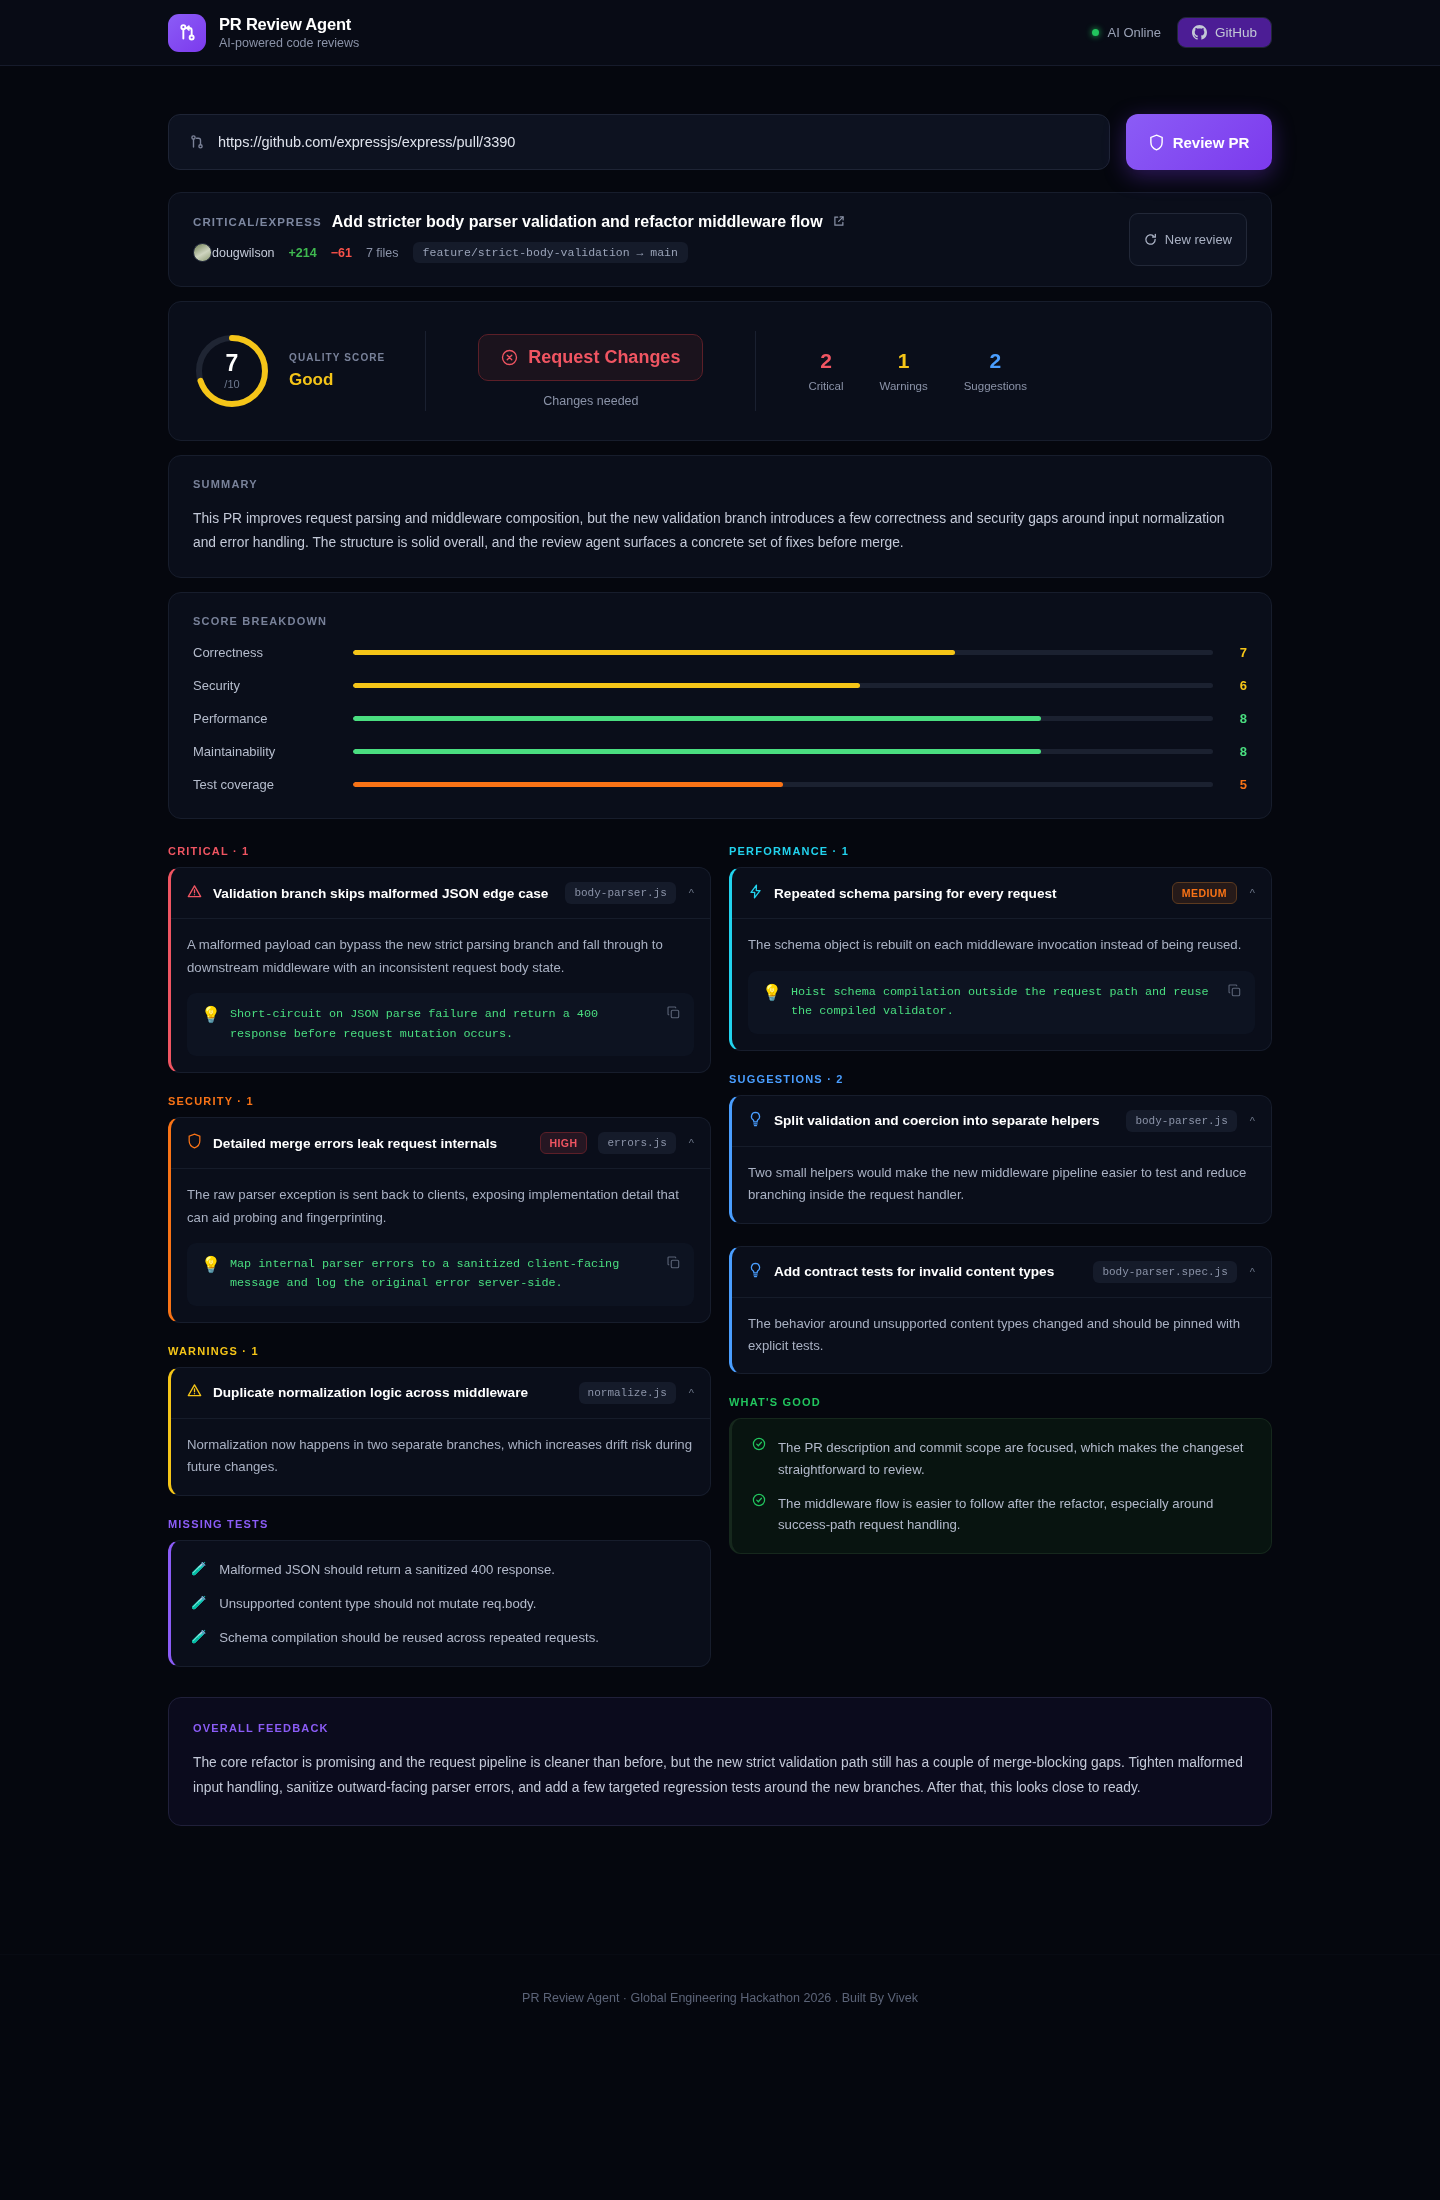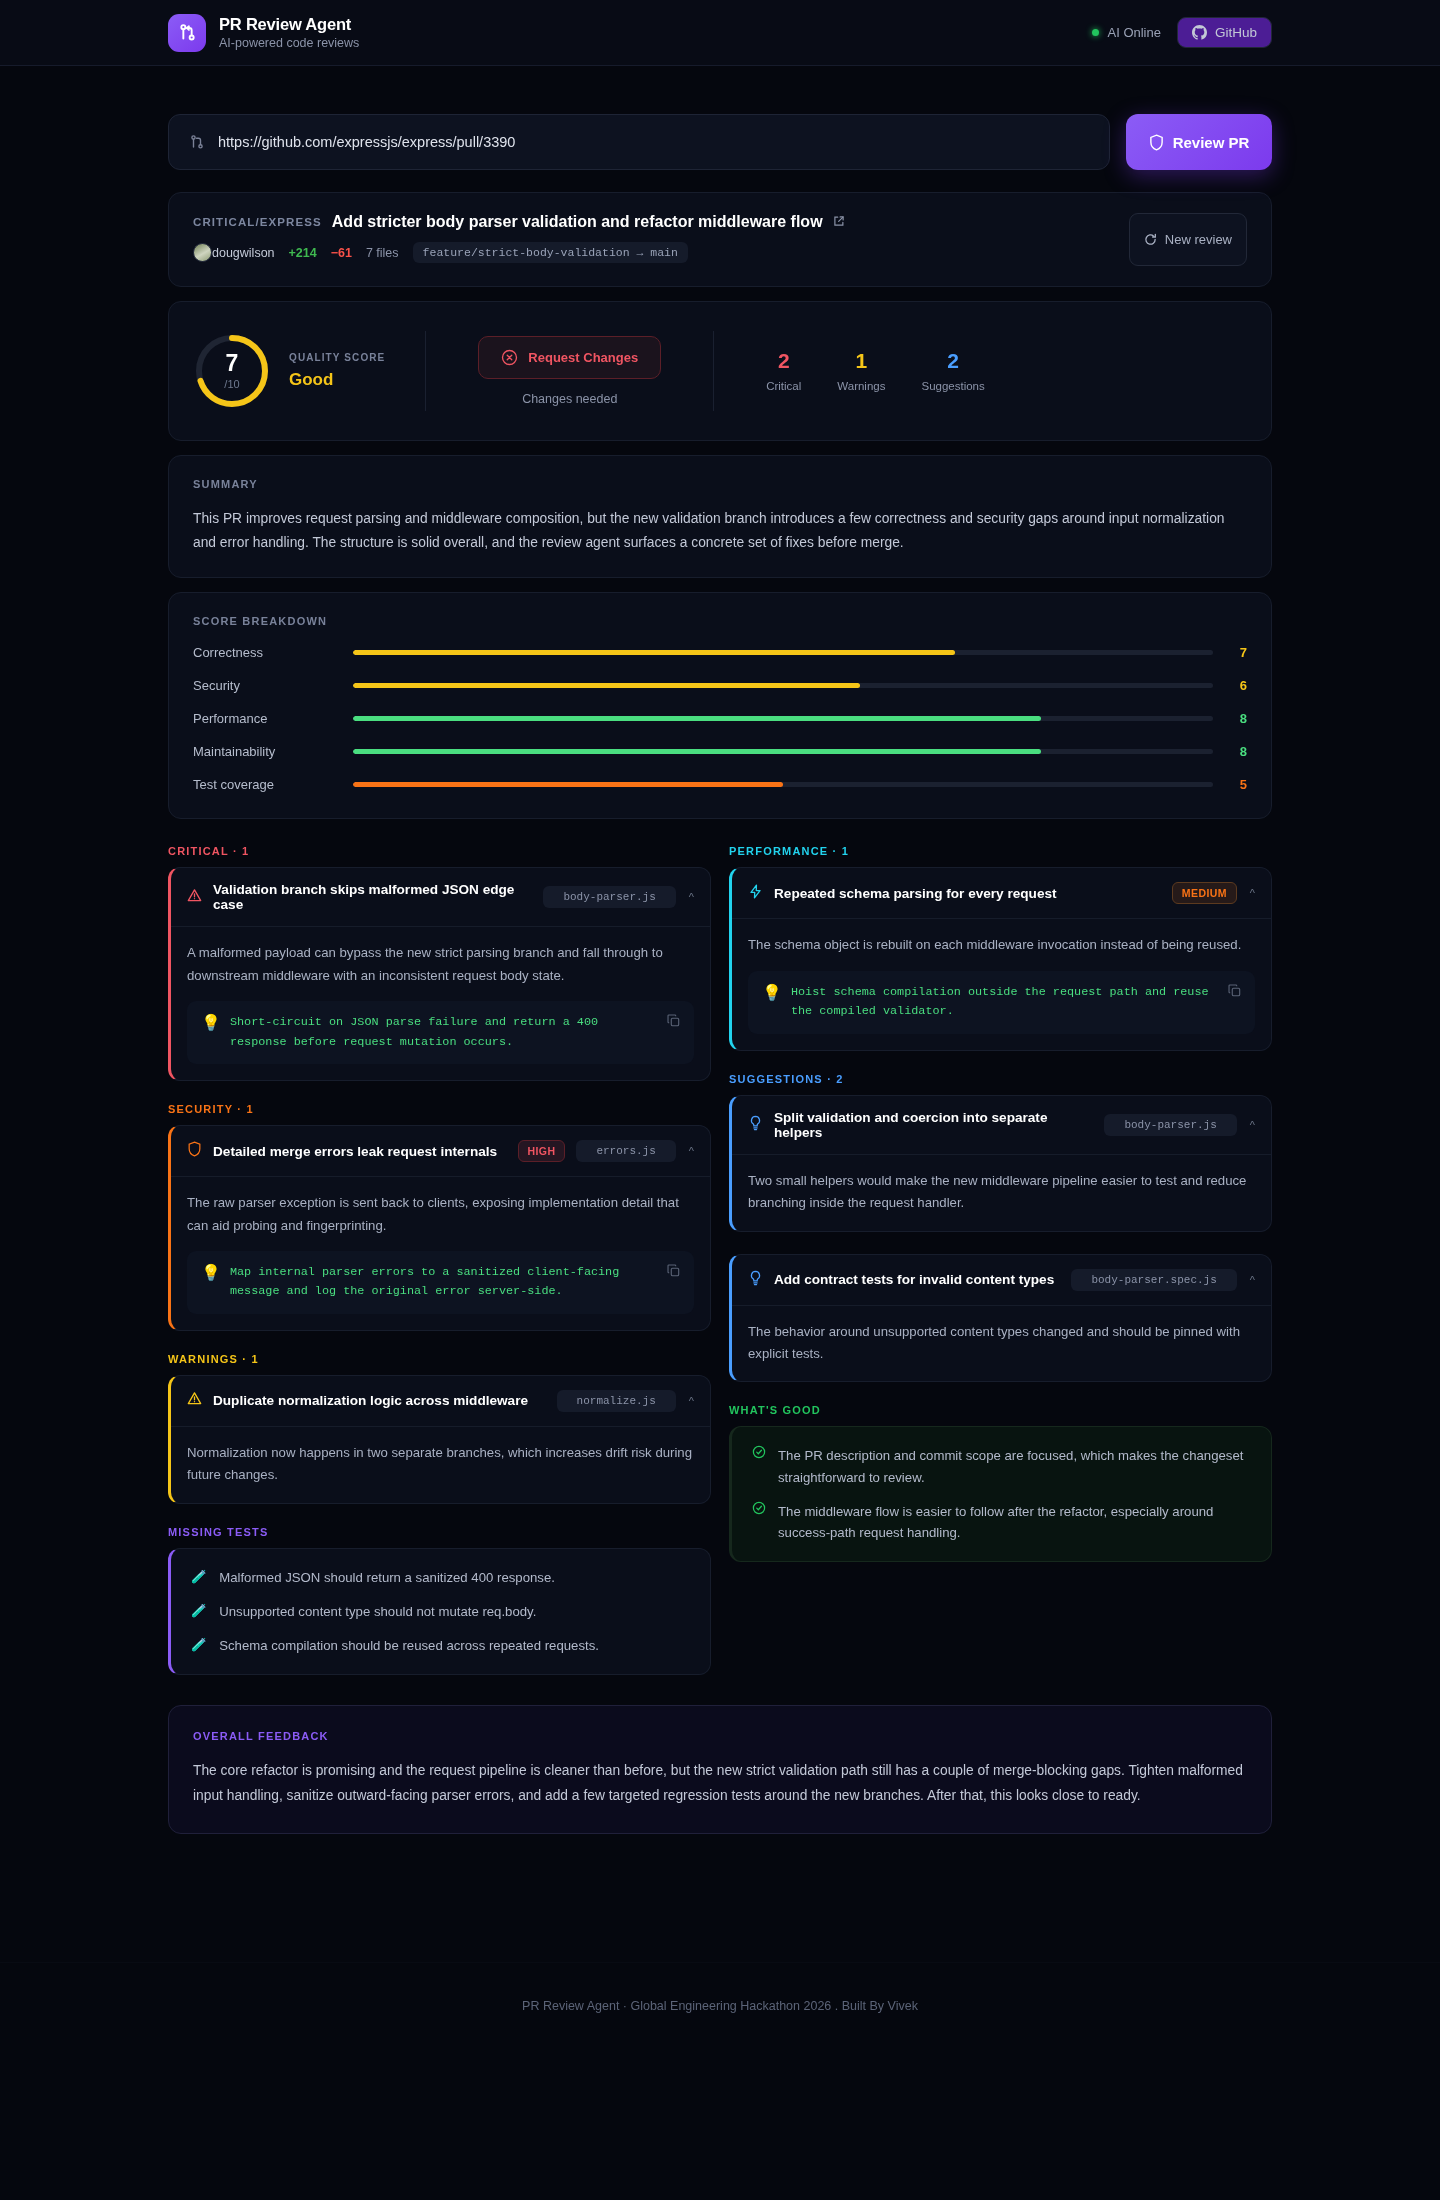--- a/index.html
+++ b/index.html
@@ -104,21 +104,21 @@
   .ring-num { font-size: 23px; font-weight: bold; color: #fff; line-height: 1; }
   .ring-den { font-size: 11px; color: #6f7a90; margin-top: 3px; }
   .qs-label { font-size: 10px; letter-spacing: 1.1px; color: #79829a; font-weight: bold; }
   .qs-value { font-size: 17px; font-weight: bold; color: #f5c518; margin-top: 7px; }
   .divider-v { width: 1px; height: 80px; background: #1a2030; }
   .verdict-col { display: flex; flex-direction: column; align-items: center; padding: 0 52px; }
   .verdict-btn {
     display: flex; align-items: center; gap: 10px;
     border: 1px solid #5c1f28; border-radius: 10px;
     background: rgba(248,81,73,.07); color: #f05562;
-    padding: 12px 22px; font-size: 13px; font-weight: bold; cursor: pointer;
+    padding: 12px 22px; font-size: 18px; font-weight: bold; cursor: pointer;
   }
   .verdict-sub { font-size: 12.5px; color: #8b93a8; margin-top: 13px; }
   .stats { display: flex; gap: 36px; padding-left: 52px; }
   .stat { display: flex; flex-direction: column; align-items: center; }
   .stat-num { font-size: 21px; font-weight: bold; line-height: 1; }
   .stat-label { font-size: 11.5px; color: #8b93a8; margin-top: 9px; }
 
   
   .block { margin-top: 14px; padding: 22px 24px; }
   .block-label { font-size: 11px; letter-spacing: 1.2px; font-weight: bold; color: #79829a; }
@@ -140,21 +140,21 @@
     border-left-width: 3px; border-left-style: solid; overflow: hidden; margin-bottom: 22px;
   }
   .issue-head {
     display: flex; align-items: center; gap: 11px; padding: 14px 16px;
     border-bottom: 1px solid #161c2a;
   }
   .issue-title { font-size: 13.6px; font-weight: bold; color: #fff; flex: 1; }
   .sev-badge { font-size: 10.5px; font-weight: bold; padding: 4px 9px; border-radius: 6px; letter-spacing: .4px; }
   .file-chip {
     font-family: "Liberation Mono", monospace; font-size: 11px;
-    background: #151b2a; color: #8b93a8; padding: 5px 20px; border-radius: 6px;
+    background: #151b2a; color: #8b93a8; padding: 5px 9px; border-radius: 6px;
   }
   .chev { color: #6c7588; font-size: 11px; padding-left: 2px; cursor: pointer; }
   .issue-body { padding: 15px 16px 16px; }
   .issue-desc { font-size: 13.2px; line-height: 1.7; color: #a9b1c3; }
   .fixbox {
     margin-top: 14px; background: #0d1321; border-radius: 9px;
     padding: 12px 14px; display: flex; gap: 9px; align-items: flex-start;
   }
   .fixtext {
     flex: 1; font-family: "Liberation Mono", monospace; font-size: 11.8px;

